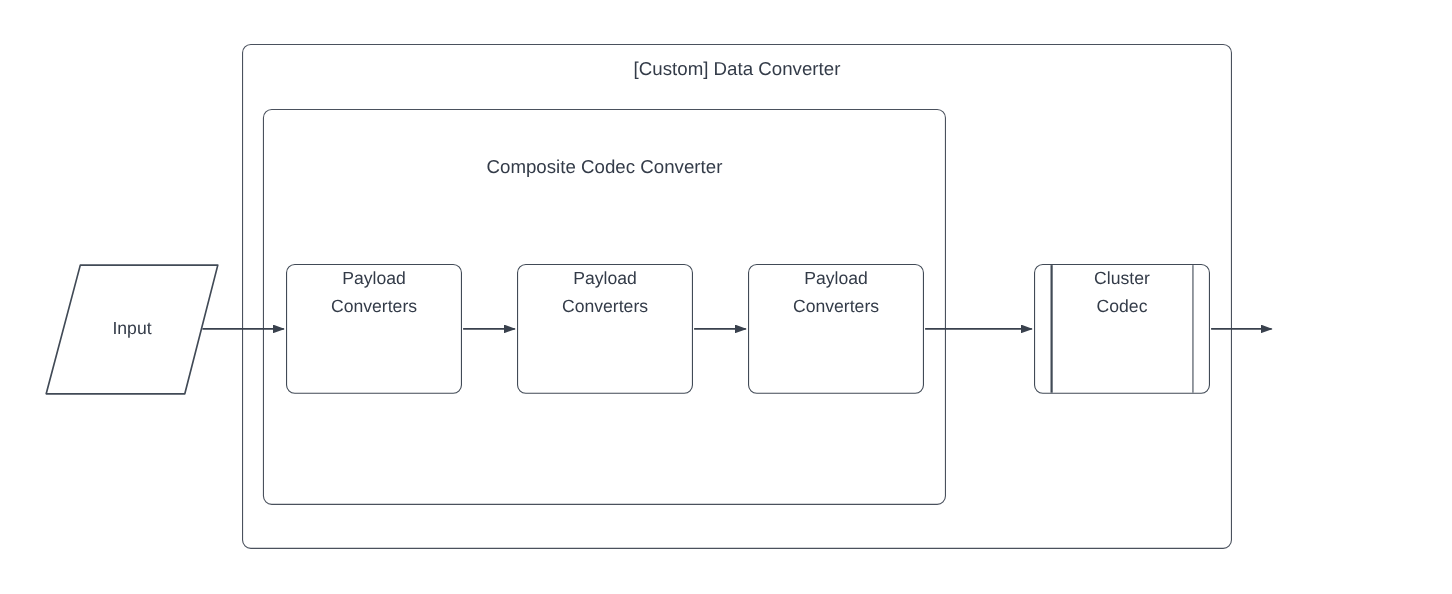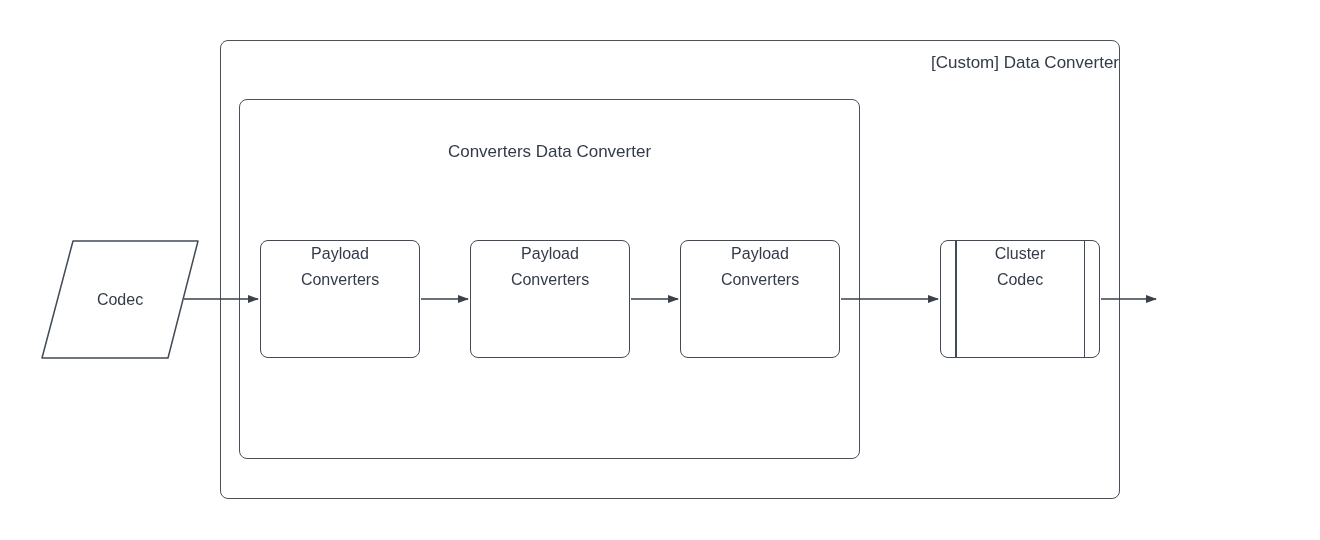--- a/index.html
+++ b/index.html
@@ -20,21 +20,21 @@
     box-sizing: border-box;
   }
   .group-title {
     width: 100%;
     text-align: center;
     font-size: 17px;
     line-height: 22px;
     color: #333b48;
   }
   .outer-group { left: 220px; top: 40px; width: 900px; height: 459px; }
-  .outer-group .group-title { padding-top: 11px; text-align: right; }
+  .outer-group .group-title { padding-top: 11px; }
   .inner-group { left: 239px; top: 99px; width: 621px; height: 360px; }
   .inner-group .group-title { padding-top: 41px; }
   .process-box {
     position: absolute;
     top: 240px;
     width: 160px;
     height: 118px;
     border: 1.5px solid #414a56;
     border-radius: 8px;
     background: #ffffff;
@@ -86,29 +86,29 @@
 </head>
 <body>
 
 <div class="canvas">
 
   <div class="group-box outer-group">
     <div class="group-title">[Custom] Data Converter</div>
   </div>
 
   <div class="group-box inner-group">
-    <div class="group-title">Converters Data Converter</div>
+    <div class="group-title">Composite Codec Converter</div>
   </div>
 
   <div class="shape-node input-node">
     <svg width="158" height="119" viewBox="0 0 158 119">
       <polygon points="32,1 157,1 127,118 1,118" fill="#ffffff" stroke="#414a56" stroke-width="1.5" stroke-linejoin="round"></polygon>
     </svg>
     <div class="shape-label-layer">
-      <span class="node-label">Codec</span>
+      <span class="node-label">Input</span>
     </div>
   </div>
 
   <div class="process-box box-1">
     <span class="node-label wrap-110">Payload Converters</span>
   </div>
   <div class="process-box box-2">
     <span class="node-label wrap-110">Payload Converters</span>
   </div>
   <div class="process-box box-3">

